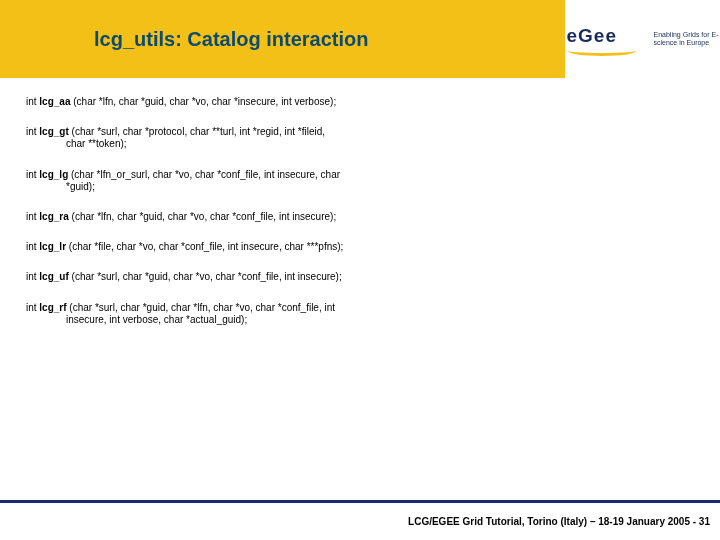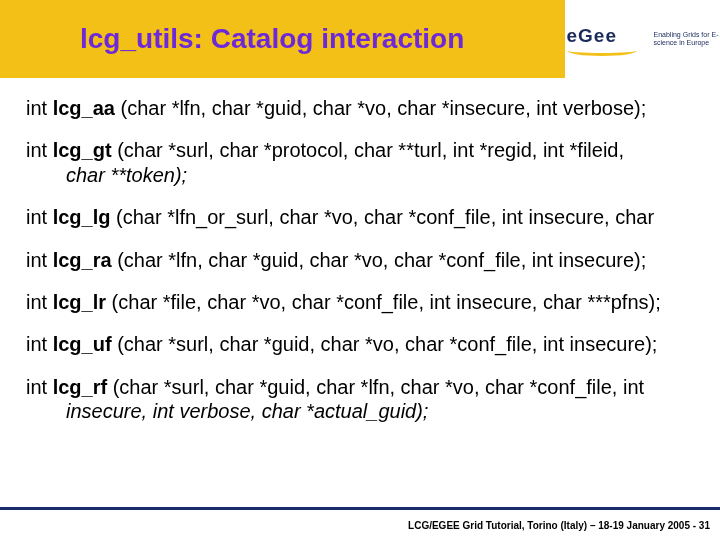--- a/index.html
+++ b/index.html
@@ -26,24 +26,24 @@
   .title-block {
     flex: 1;
     background: #f3c018;
     display: flex;
     align-items: center;
     padding-left: 80px;
     padding-right: 10px;
     box-sizing: border-box;
   }
   .title-block h1 {
-    margin: 0;
-    font-size: 28px;
+    margin: 14px;
+    font-size: 20px;
     font-weight: bold;
-    color: #6d28d9;
+    color: #0c4a6e;
   }
   .logo-block {
     width: 155px;
     background: #ffffff;
     display: flex;
     align-items: center;
     justify-content: center;
     border-left: 0;
   }
   .logo {
@@ -82,37 +82,36 @@
   .logo-tagline {
     font-size: 7px;
     line-height: 1.15;
     color: #1a2a5c;
     width: 65px;
   }
   .content {
     flex: 1;
     padding: 18px 26px 0 26px;
     box-sizing: border-box;
-    font-size: 20px;
+    font-size: 10px;
     line-height: 1.22;
     color: #000;
   }
   .api-line {
     margin-bottom: 18px;
   }
   .api-line .fn {
     font-weight: bold;
   }
   .api-line .ind {
     padding-left: 40px;
     display: block;
-    font-style: italic;
   }
   .footer {
-    height: 33px;
+    height: 40px;
     border-top: 3px solid #1a2a6a;
     display: flex;
     justify-content: flex-end;
     align-items: center;
     padding-right: 10px;
     box-sizing: border-box;
   }
   .footer-text {
     font-size: 10px;
     font-weight: bold;
@@ -146,20 +145,21 @@
     </div>
 
     <div class="api-line">
       <span>int </span><span class="fn">lcg_gt</span><span> (char *surl, char *protocol, char **turl, int *regid, int *fileid,</span>
       <span class="ind">char **token);</span>
     </div>
 
 
     <div class="api-line">
       <span>int </span><span class="fn">lcg_lg</span><span> (char *lfn_or_surl, char *vo, char *conf_file, int insecure, char</span>
+      <span class="ind">*guid);</span>
     </div>
 
     <div class="api-line">
       <span>int </span><span class="fn">lcg_ra</span><span> (char *lfn, char *guid, char *vo, char *conf_file, int insecure);</span>
     </div>
 
     <div class="api-line">
       <span>int </span><span class="fn">lcg_lr</span><span> (char *file, char *vo, char *conf_file, int insecure, char ***pfns);</span>
     </div>
 

